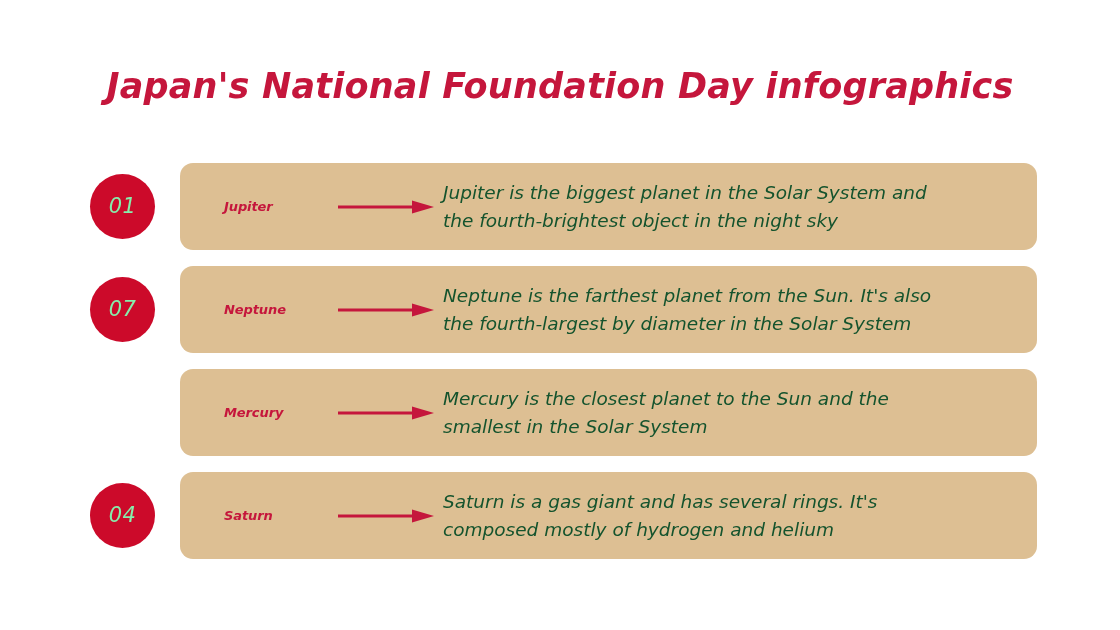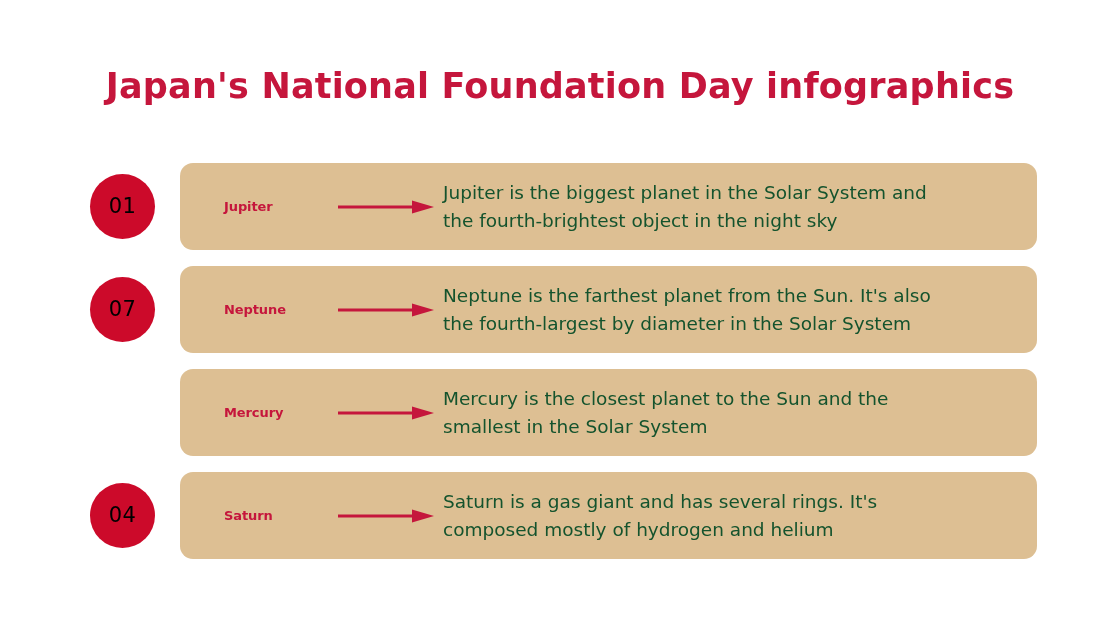--- a/index.html
+++ b/index.html
@@ -13,20 +13,21 @@
     background: #ffffff;
     font-family: "DejaVu Sans", "Liberation Sans", sans-serif;
     overflow: hidden;
   }
 
   .slide {
     position: relative;
     width: 1120px;
     height: 630px;
     background: #ffffff;
+    font-style: italic;
   }
 
   
   .slide-title {
     position: absolute;
     left: 0;
     top: 66px;
     width: 1120px;
     text-align: center;
     font-family: "DejaVu Sans", "Liberation Sans", sans-serif;
@@ -62,21 +63,21 @@
     width: 65px;
     height: 65px;
     border-radius: 50%;
     background: #cc0a2a;
     display: flex;
     align-items: center;
     justify-content: center;
     box-sizing: border-box;
   }
   .badge-num {
-    color: #000000;
+    color: #86efac;
     font-family: "DejaVu Sans", "Liberation Sans", sans-serif;
     font-size: 21px;
     font-weight: 500;
     letter-spacing: 0.5px;
     line-height: 1;
     user-select: none;
   }
 
   
   .card {

